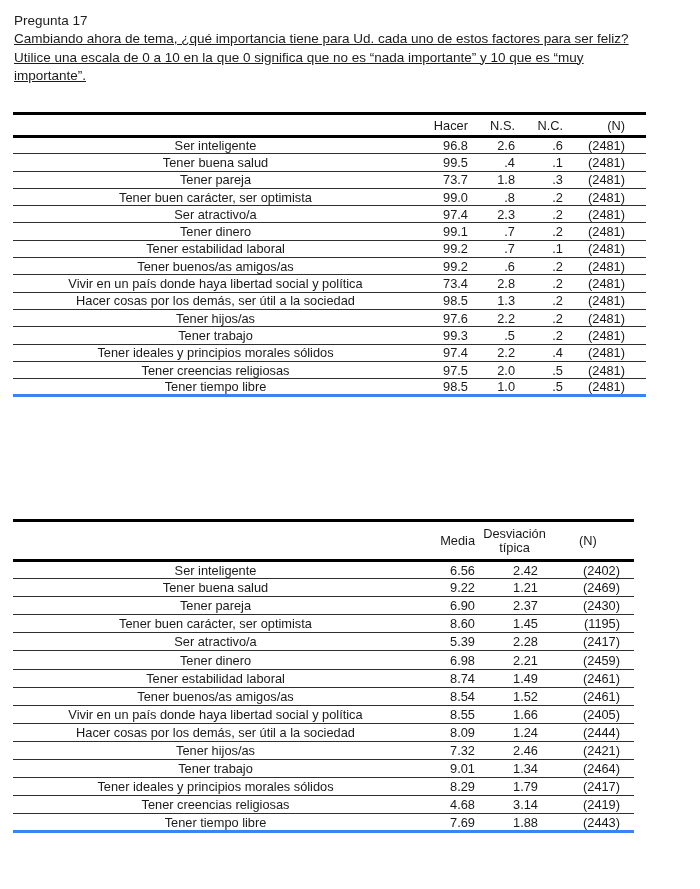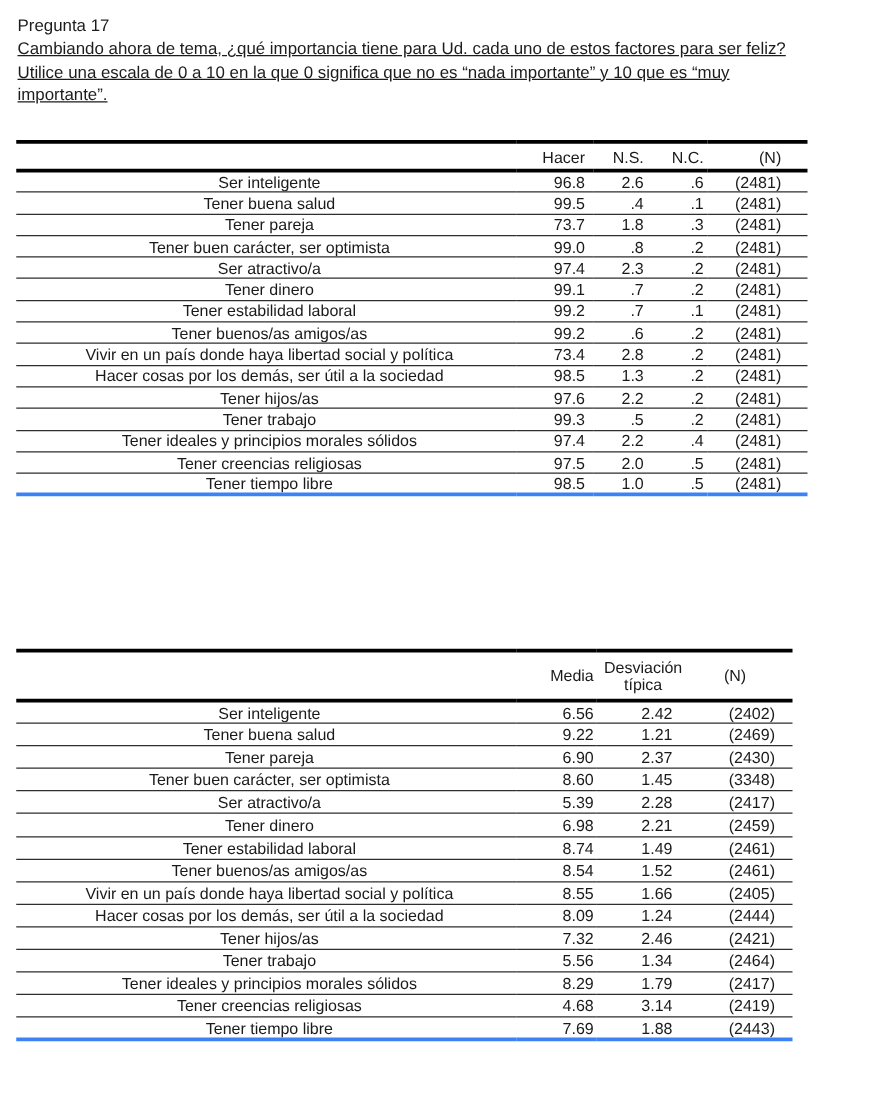--- a/index.html
+++ b/index.html
@@ -239,21 +239,21 @@
       <tr>
         <td class="lab">Tener pareja</td>
         <td class="num t2c1">6.90</td>
         <td class="num t2c2">2.37</td>
         <td class="num t2c3">(2430)</td>
       </tr>
       <tr>
         <td class="lab">Tener buen carácter, ser optimista</td>
         <td class="num t2c1">8.60</td>
         <td class="num t2c2">1.45</td>
-        <td class="num t2c3">(3348)</td>
+        <td class="num t2c3">(1195)</td>
       </tr>
       <tr>
         <td class="lab">Ser atractivo/a</td>
         <td class="num t2c1">5.39</td>
         <td class="num t2c2">2.28</td>
         <td class="num t2c3">(2417)</td>
       </tr>
       <tr>
         <td class="lab">Tener dinero</td>
         <td class="num t2c1">6.98</td>
@@ -285,21 +285,21 @@
         <td class="num t2c3">(2444)</td>
       </tr>
       <tr>
         <td class="lab">Tener hijos/as</td>
         <td class="num t2c1">7.32</td>
         <td class="num t2c2">2.46</td>
         <td class="num t2c3">(2421)</td>
       </tr>
       <tr>
         <td class="lab">Tener trabajo</td>
-        <td class="num t2c1">5.56</td>
+        <td class="num t2c1">9.01</td>
         <td class="num t2c2">1.34</td>
         <td class="num t2c3">(2464)</td>
       </tr>
       <tr>
         <td class="lab">Tener ideales y principios morales sólidos</td>
         <td class="num t2c1">8.29</td>
         <td class="num t2c2">1.79</td>
         <td class="num t2c3">(2417)</td>
       </tr>
       <tr>

